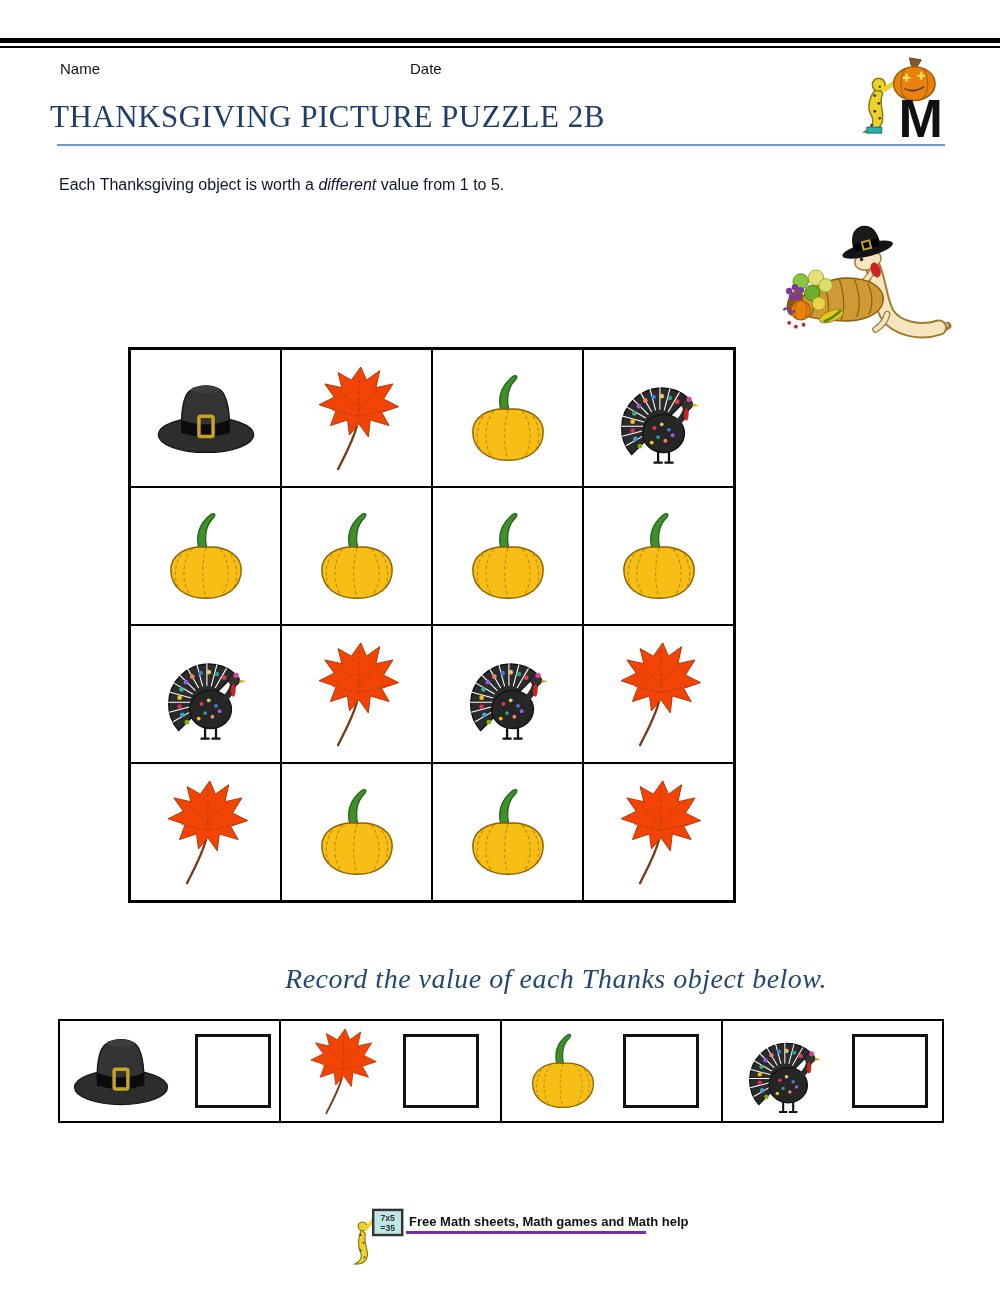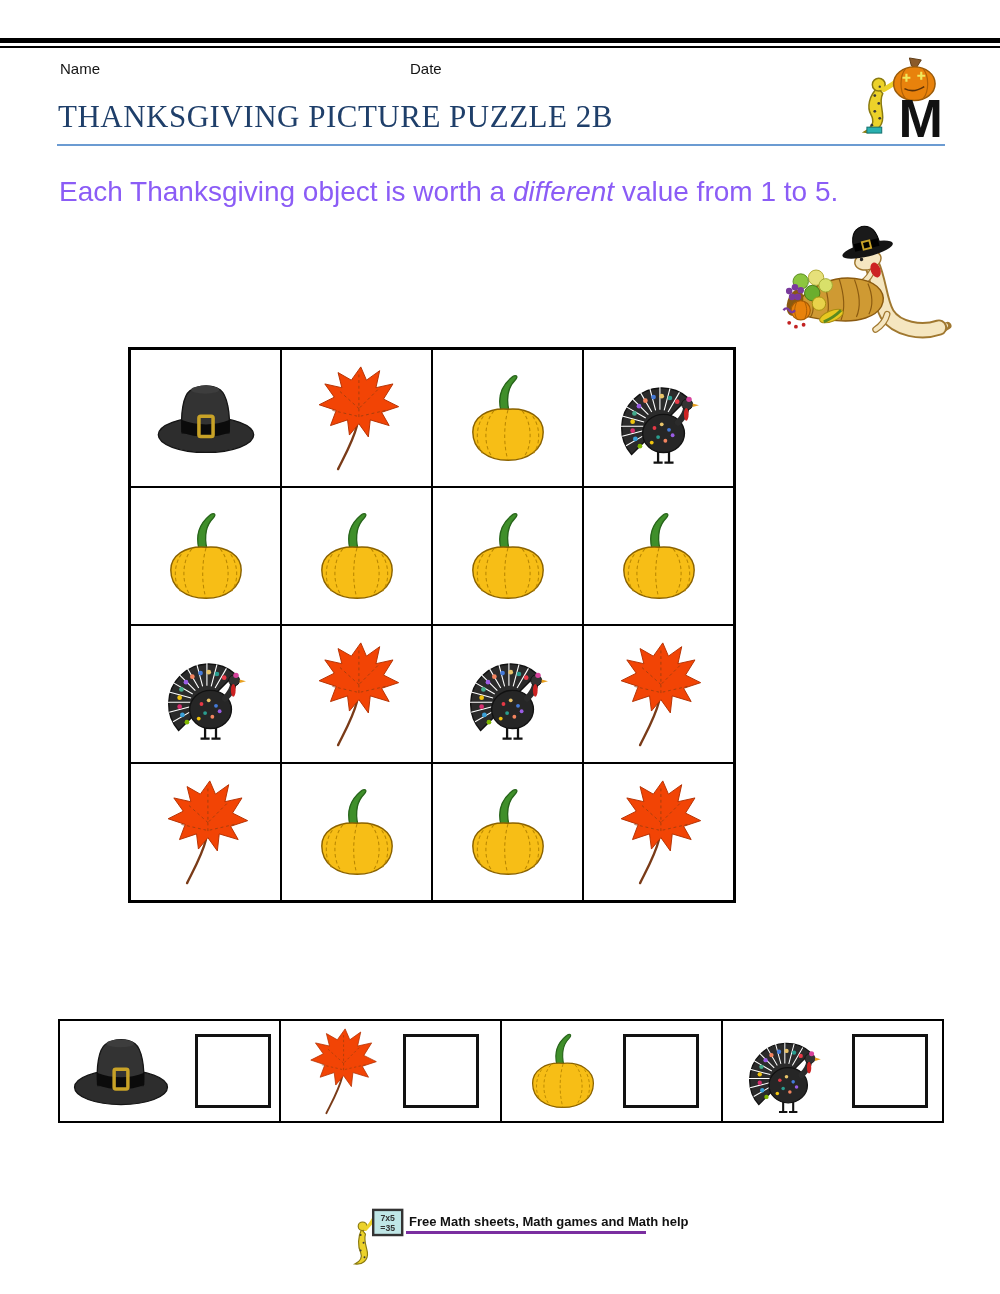--- a/index.html
+++ b/index.html
@@ -7,25 +7,25 @@
         font-family:"Liberation Sans",sans-serif;color:#1b1b1b;}
   .abs{position:absolute;}
   
   #bar-a{top:38px;left:0;width:1000px;height:5px;background:#000;}
   #bar-b{top:46px;left:0;width:1000px;height:2px;background:#000;}
   
   .hdr-label{top:60px;font-size:15px;color:#141414;}
   #name-label{left:60px;}
   #date-label{left:410px;}
   
-  #page-title{left:58px;top:99px;font-family:"Liberation Serif",serif;font-size:31px;
+  #page-title{left:50px;top:99px;font-family:"Liberation Serif",serif;font-size:31px;
               color:#1f3f6a;letter-spacing:.5px;white-space:nowrap;}
   #title-rule{left:57px;top:144px;width:888px;height:2px;background:#6b9bd2;}
   
-  .para{left:59px;font-size:28px;color:#8b5cf6;white-space:nowrap;}
+  .para{left:59px;font-size:16px;color:#0f172a;white-space:nowrap;}
   #para1{top:176px;}
   #para2{top:238px;}
   .para em{font-style:italic;}
   
   #puzzle-grid{left:128px;top:347px;border-collapse:collapse;background:#fff;
                border:3px solid #000;table-layout:fixed;}
   #puzzle-grid td{border:2px solid #000;width:149px;height:136px;text-align:center;
                   vertical-align:middle;padding:0;}
   .cell svg{display:inline-block;vertical-align:middle;}
   .cell .icon-hat{width:106px;height:76px;}
@@ -321,20 +321,21 @@
           <td class="cell"><svg class="icon-leaf" viewBox="0 0 100 112" xmlns="http://www.w3.org/2000/svg">
     <path d="M30 110 C38 94 46 80 50 64" stroke="#7a3b18" stroke-width="2.5" fill="none" stroke-linecap="round"></path>
     <path d="M54 2 L60 16 L74 6 L70 24 L88 20 L78 36 L94 44 L76 50 L84 64 L64 58 L62 76 L52 62 L42 74 L40 58 L22 64 L28 48 L10 42 L26 34 L16 20 L34 24 L30 8 L44 16 Z" fill="#f24405" stroke="#b33000" stroke-width="1"></path>
     <path d="M52 10 L52 58 M32 28 L52 46 M72 26 L52 46 M24 48 L50 54 M80 48 L54 54" stroke="#8a3c10" stroke-width="1" stroke-dasharray="3 3" fill="none" opacity="0.75"></path>
   </svg></td>
         </tr>
       </tbody>
   </table>
 
 
+  <div id="record-caption" class="abs">Record the value of each Thanks object below.</div>
 
   <div id="record-row" class="abs">
       <div class="rec-cell">
         <svg class="icon-hat" viewBox="0 0 120 86" xmlns="http://www.w3.org/2000/svg">
     <ellipse cx="60" cy="62" rx="54" ry="20" fill="#2d2d2d" stroke="#151515" stroke-width="1.5"></ellipse>
     <path d="M33 60 C31 38 34 18 42 12 C53 5 67 5 76 11 C84 17 88 38 86 60 Z" fill="#333" stroke="#151515" stroke-width="1.5"></path>
     <ellipse cx="59" cy="11" rx="16" ry="4.5" fill="#3d3d3d"></ellipse>
     <path d="M32 45 C50 52 70 52 87 45 L87 59 C70 66 50 66 32 59 Z" fill="#0b0b0b"></path>
     <rect x="52" y="41" width="16" height="23" rx="2" fill="none" stroke="#c8a227" stroke-width="4"></rect>
   </svg>

